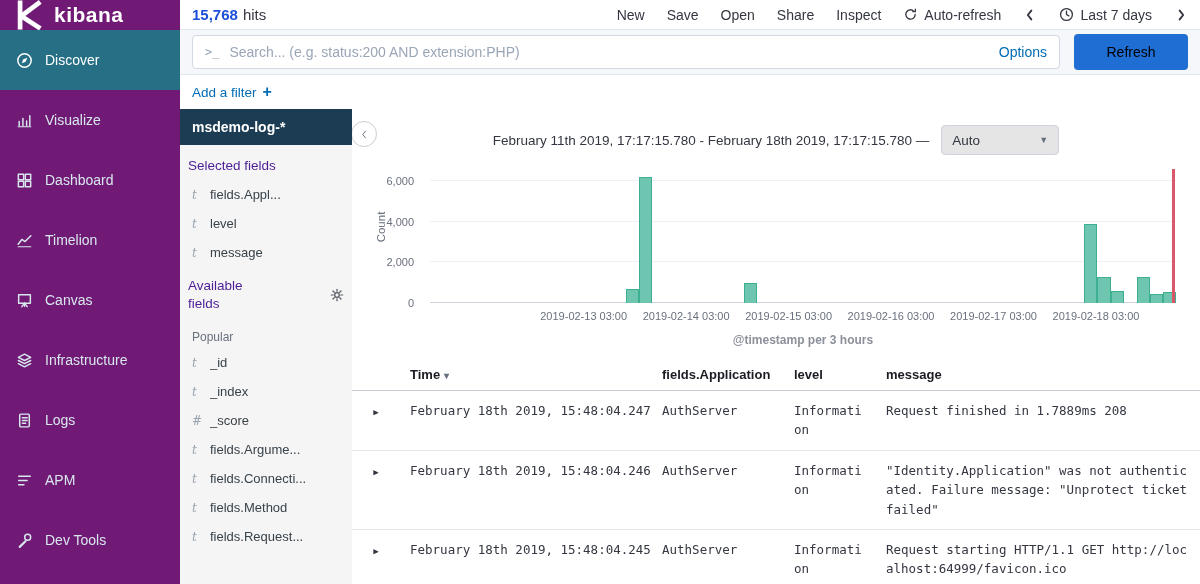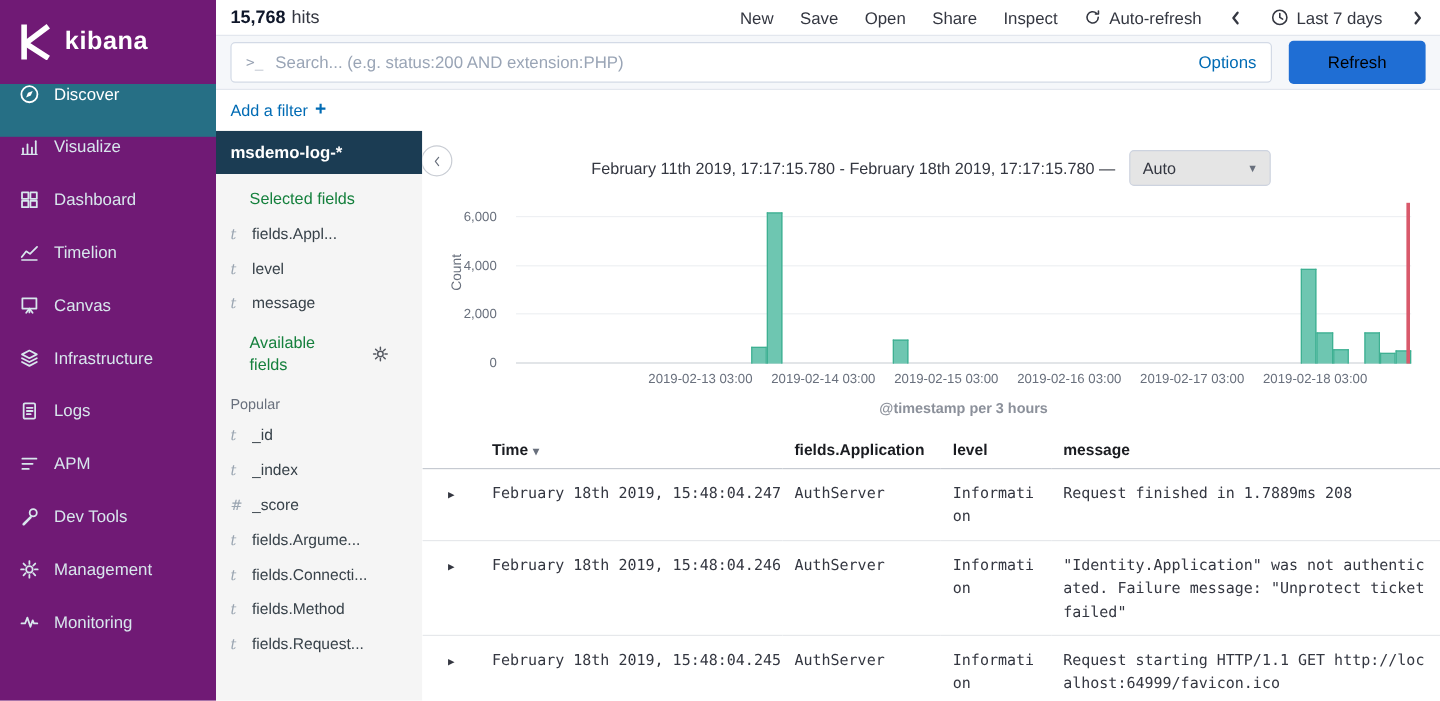--- a/index.html
+++ b/index.html
@@ -5,30 +5,30 @@
   *{box-sizing:border-box;margin:0;padding:0}
   html,body{width:1200px;height:584px;overflow:hidden}
   body{font-family:"Liberation Sans",sans-serif;font-size:14px;color:#343741;background:#fff}
   .app{display:flex;width:100%;height:100%}
 
   
   .globalnav{width:180px;flex-shrink:0;background:#701a75;color:#fff;display:flex;flex-direction:column}
   .logo{display:flex;align-items:center;gap:10px;height:70px;padding:0 14px;cursor:pointer}
   .logo svg{width:30px;height:30px;display:block}
   .logotext{font-size:21px;font-weight:700;letter-spacing:.5px}
-  .navitem{display:flex;align-items:flex-start;gap:12px;height:44px;padding:0 16px;color:#d8e7ed;cursor:pointer}
+  .navitem{display:flex;align-items:center;gap:12px;height:60px;padding:0 16px;color:#d8e7ed;cursor:pointer}
   .navitem.active{background:#266f85;color:#fff}
   .navicon{width:17px;height:17px;flex-shrink:0}
   .navicon svg{width:17px;height:17px;display:block}
 
   
   .shell{flex:1;display:flex;flex-direction:column;min-width:0}
   .topbar{display:flex;align-items:center;height:29px;padding:0 12px;background:#fff}
   .hits{font-size:15px;white-space:nowrap}
-  .hits .num{font-weight:700;color:#0f172a}
+  .hits .num{font-weight:700;color:#1d4ed8}
   .hits .word{margin-left:5px}
   .topright{margin-left:auto;display:flex;align-items:center;gap:22px}
   .menuitem{cursor:pointer;color:#343741}
   .iconbtn{display:flex;gap:6px;cursor:pointer;white-space:nowrap}
   .i svg{width:15px;height:15px;display:block}
   .chev{cursor:pointer}
   .chev svg{width:14px;height:14px;display:block;stroke-width:2.2}
 
   .searchrow{background:#f5f7fa;border-top:1px solid #e3e7ee;border-bottom:1px solid #e3e7ee;height:46px;display:flex;align-items:center;gap:14px;padding:0 12px}
   .searchbox{flex:1;height:34px;background:#fff;border:1px solid #d3dae6;border-radius:4px;display:flex;align-items:center;gap:10px;padding:0 12px}
@@ -40,21 +40,21 @@
 
   .filterrow{height:34px;display:flex;align-items:center;padding:0 12px;background:#fff}
   .addfilter{display:flex;align-items:center;gap:6px;color:#006bb4;font-size:13.5px;cursor:pointer}
   .addfilter .plus{font-weight:700;font-size:16px;line-height:1}
 
   .content{flex:1;display:flex;min-height:0}
 
   
   .fieldbar{width:172px;flex-shrink:0;background:#f5f5f5;overflow:hidden}
   .indexheader{background:#1b3c53;color:#fff;font-weight:700;font-size:14px;padding:10px 12px;cursor:pointer}
-  .sectitle{color:#15803d;font-size:13.5px;padding:13px 28px 7px}
+  .sectitle{color:#4c1d95;font-size:13.5px;padding:13px 8px 7px}
   .sectitle.avail{display:flex;align-items:center;justify-content:space-between;padding-top:10px}
   .sectitle.avail .lbl{display:block;width:72px;line-height:1.35}
   .gear{color:#52565f;cursor:pointer}
   .gear svg{width:14px;height:14px;display:block}
   .popular{color:#69707d;font-size:12px;padding:10px 12px 4px}
   .fielditem{display:flex;align-items:center;gap:9px;padding:7px 12px;font-size:13px;color:#38424a;cursor:pointer}
   .ftype{width:9px;color:#9aa5b1;font-size:12px;font-family:"DejaVu Serif",serif;font-style:italic;flex-shrink:0}
   .fname{white-space:nowrap;overflow:hidden;text-overflow:ellipsis}
 
   

